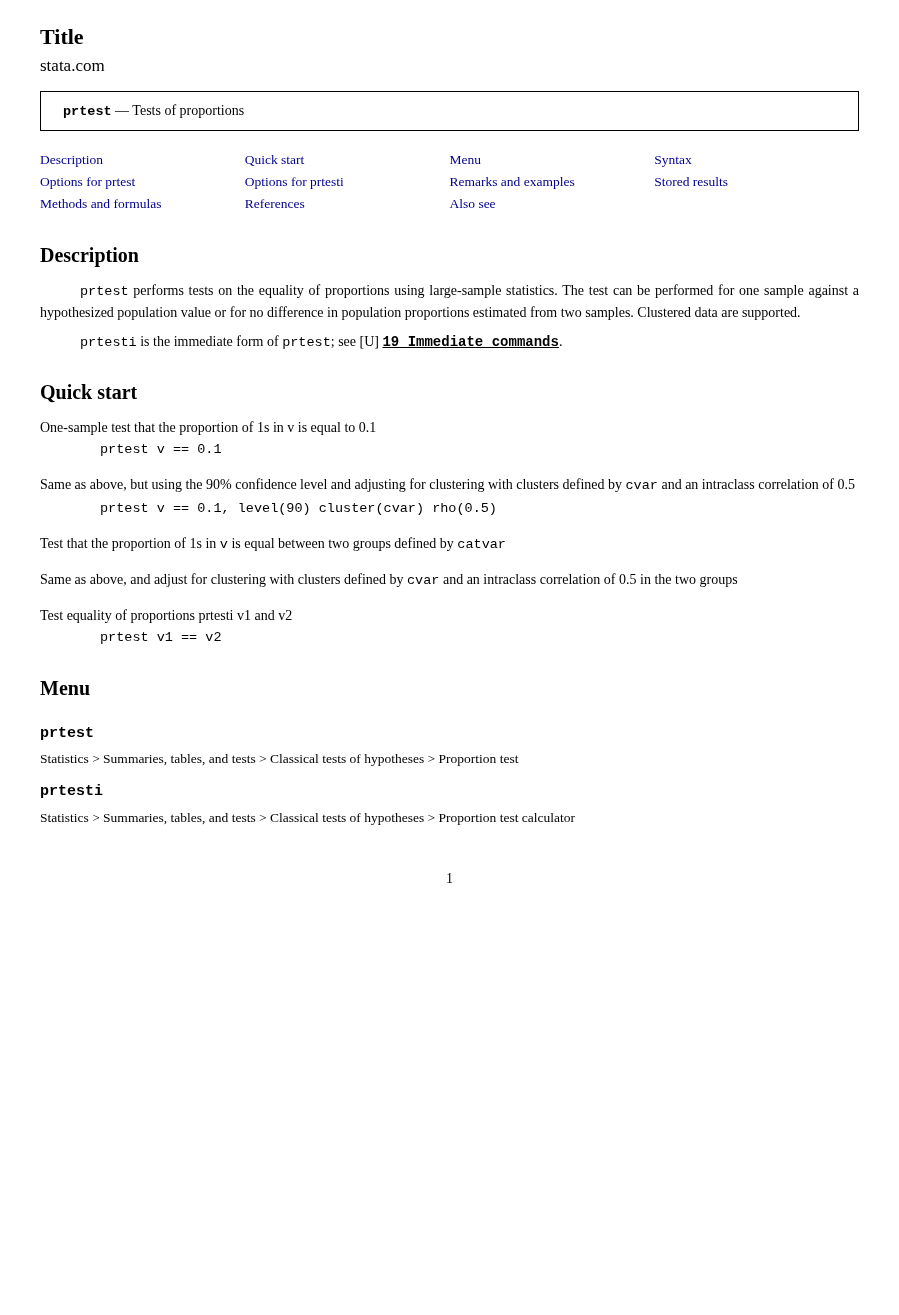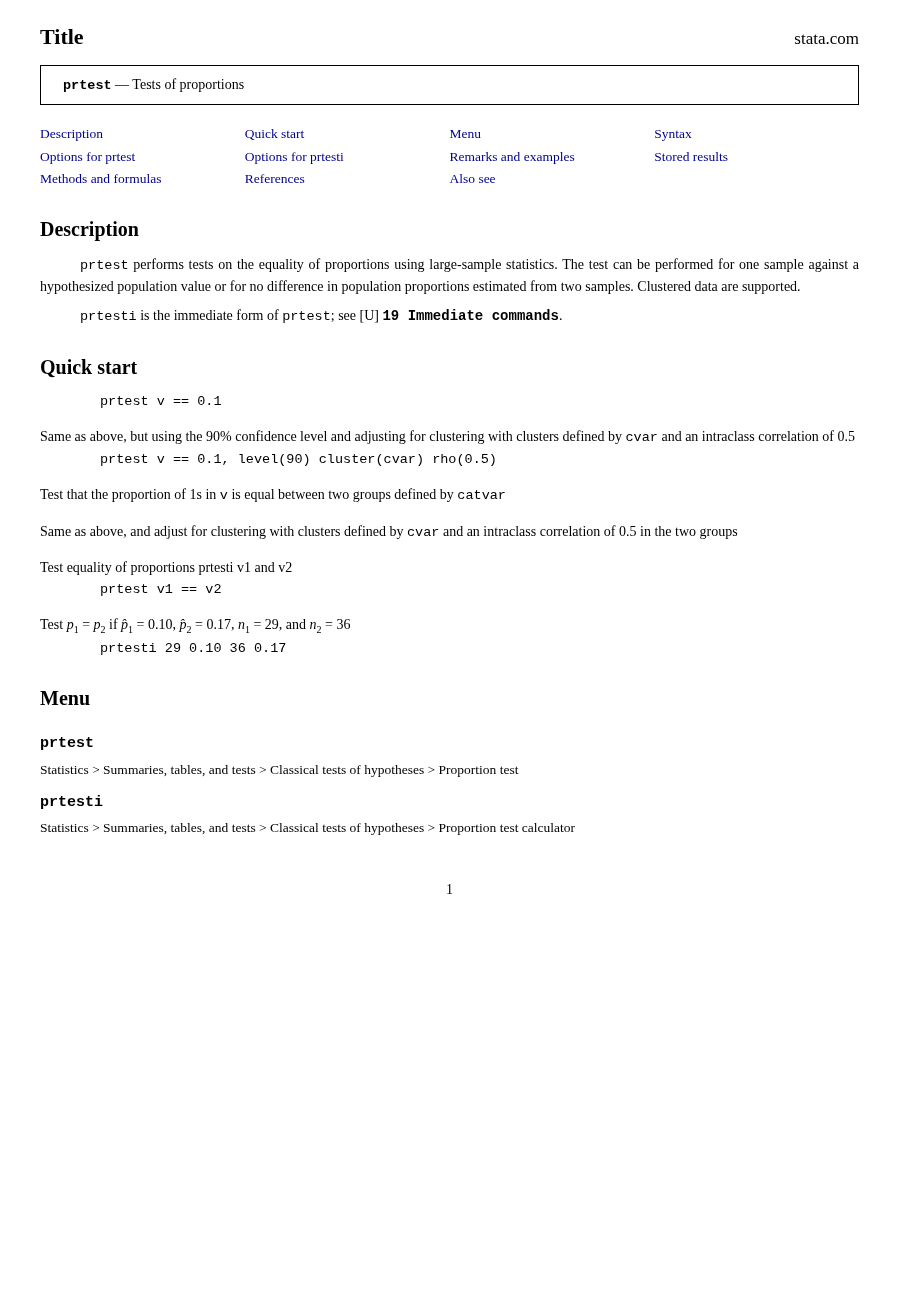--- a/index.html
+++ b/index.html
@@ -11,20 +11,21 @@
       line-height: 1.5;
       padding: 20px 40px;
       max-width: 899px;
       min-height: 1315px;
     }
     .page-header {
       display: flex;
       justify-content: space-between;
       align-items: baseline;
       margin-bottom: 12px;
+      flex-direction: column;
     }
     .page-title {
       font-size: 22px;
       font-weight: bold;
     }
     .stata-brand {
       font-size: 17px;
       font-weight: normal;
     }
     .title-box {
@@ -151,29 +152,30 @@
 </tbody>
   </table>
 
 <div class="section-heading">Description</div>
 
 <div class="section-content">
   <p class="description-para">
     <span class="mono">prtest</span> <span>performs tests on the equality of proportions using large-sample statistics. The test can be performed for one sample against a hypothesized population value or for no difference in population proportions estimated from two samples. Clustered data are supported.</span>
   </p>
   <p class="immediate-line">
-    <span class="mono">prtesti</span> <span>is the immediate form of </span><span class="mono">prtest</span><span>; see [U] </span><span style="font-family:'Courier New',Courier,monospace; font-weight:bold;">19 Immediate commands</span><span>.</span>
+    <span class="mono">prtesti</span> <span>is the immediate form of </span><span class="mono">prtest</span><span>; see [U] </span><span style="font-family:'Courier New',Courier,monospace; font-weight:bold;text-decoration:underline;">19 Immediate commands</span><span>.</span>
   </p>
 </div>
 
 <div class="section-heading">Quick start</div>
 
 <div class="section-content">
 
   <div class="qs-item">
+    <p class="qs-desc">One-sample test that the proportion of 1s in v is equal to 0.1</p>
     <p class="qs-code">prtest v == 0.1</p>
   </div>
 
   <div class="qs-item">
     <p class="qs-desc">Same as above, but using the 90% confidence level and adjusting for clustering with clusters defined by <span class="mono">cvar</span> and an intraclass correlation of 0.5</p>
     <p class="qs-code">prtest v == 0.1, level(90) cluster(cvar) rho(0.5)</p>
   </div>
 
   <div class="qs-item">
     <p class="qs-desc">Test that the proportion of 1s in <span class="mono">v</span> is equal between two groups defined by <span class="mono">catvar</span></p>
@@ -181,24 +183,20 @@
 
   <div class="qs-item">
     <p class="qs-desc">Same as above, and adjust for clustering with clusters defined by <span class="mono">cvar</span> and an intraclass correlation of 0.5 in the two groups</p>
   </div>
 
   <div class="qs-item">
     <p class="qs-desc">Test equality of proportions prtesti v1 and v2</p>
     <p class="qs-code">prtest v1 == v2</p>
   </div>
 
-  <div class="qs-item">
-    <p class="qs-desc">Test <span class="math-italic">p</span><sub>1</sub> = <span class="math-italic">p</span><sub>2</sub> if <span class="math-italic" style="text-decoration:none;">p̂</span><sub>1</sub> = 0.10, <span class="math-italic">p̂</span><sub>2</sub> = 0.17, <span class="math-italic">n</span><sub>1</sub> = 29, and <span class="math-italic">n</span><sub>2</sub> = 36</p>
-    <p class="qs-code">prtesti 29 0.10 36 0.17</p>
-  </div>
 
 </div>
 
 <div class="section-heading">Menu</div>
 
 <div class="menu-section">
   <p class="menu-sub-heading">prtest</p>
   <p class="menu-path">
     <span>Statistics &gt; Summaries, tables, and tests &gt; Classical tests of hypotheses &gt; Proportion test</span>
   </p>

